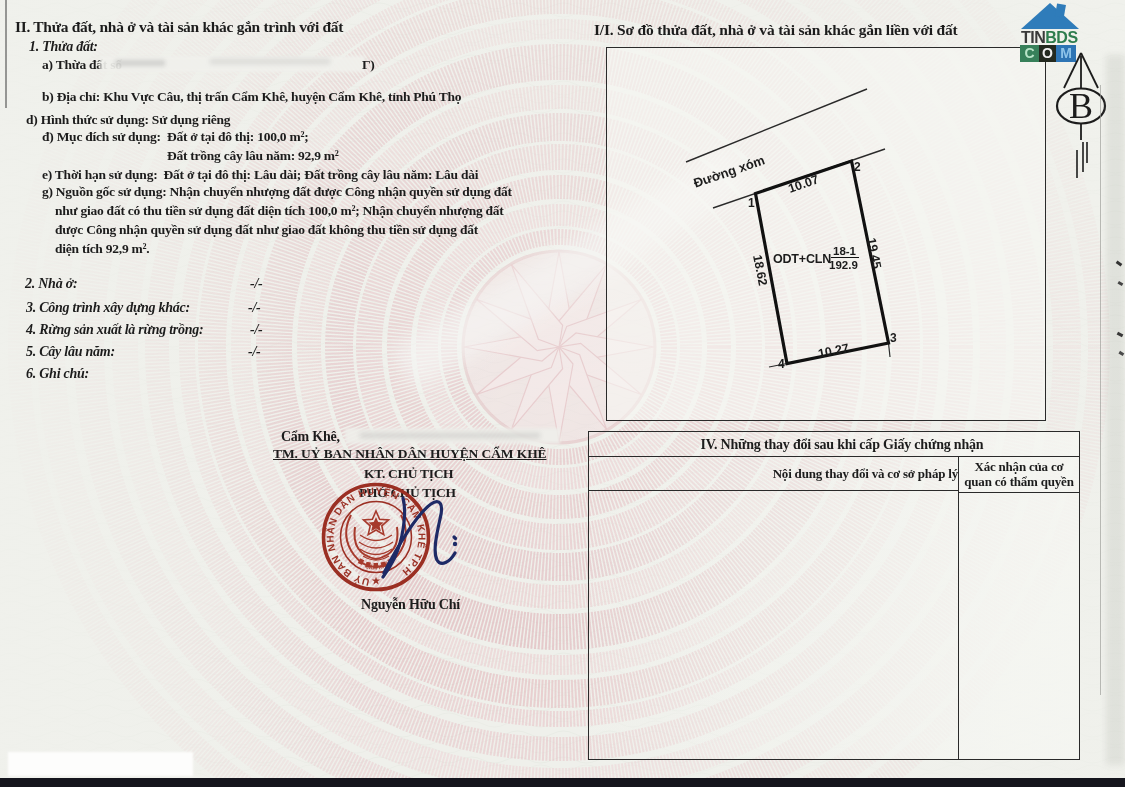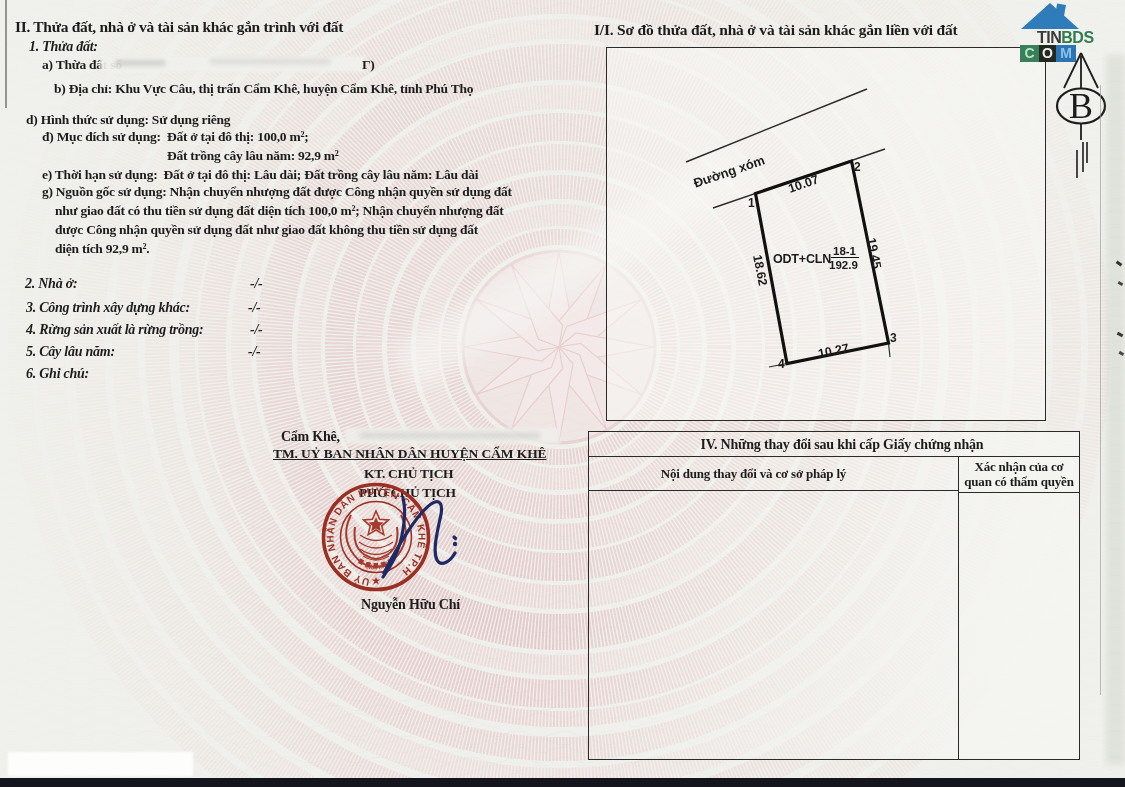--- a/index.html
+++ b/index.html
@@ -101,21 +101,21 @@
 <div class="t it" style="left:29px;top:39px;font-size:14px;">1. Thửa đất:</div>
 
 <div class="t" style="left:42px;top:56.5px;">a) Thừa đất số</div>
 
 <div class="abs" style="left:100px;top:56px;width:265px;height:16px;background:rgba(240,240,236,0.92);filter:blur(1.5px);"></div>
 <div class="abs" style="left:115px;top:60px;width:50px;height:6px;background:rgba(120,120,118,0.25);filter:blur(2px);"></div>
 <div class="abs" style="left:210px;top:59px;width:120px;height:5px;background:rgba(130,130,128,0.2);filter:blur(2.5px);"></div>
 
 <div class="t" style="left:362px;top:56.5px;">Γ)</div>
 
-<div class="t" style="left:42px;top:81px;margin-left:12px;">b) Địa chỉ: Khu Vực Câu, thị trấn Cẩm Khê, huyện Cẩm Khê, tỉnh Phú Thọ</div>
+<div class="t" style="left:42px;top:89px;">b) Địa chỉ: Khu Vực Câu, thị trấn Cẩm Khê, huyện Cẩm Khê, tỉnh Phú Thọ</div>
 
 
 <div class="t" style="left:26px;top:111.5px;">d) Hình thức sử dụng: Sử dụng riêng</div>
 
 <div class="t" style="left:42px;top:128.5px;">đ) Mục đích sử dụng:&nbsp; Đất ở tại đô thị: 100,0 m²;</div>
 
 <div class="t" style="left:167px;top:147.5px;">Đất trồng cây lâu năm: 92,9 m²</div>
 
 <div class="t" style="left:42px;top:166.5px;">e) Thời hạn sử dụng:&nbsp; Đất ở tại đô thị: Lâu dài; Đất trồng cây lâu năm: Lâu dài</div>
 
@@ -181,21 +181,21 @@
 
 <div class="t sans" style="left:829px;top:258.5px;font-size:11.5px;letter-spacing:0;">192.9</div>
 
 <div class="abs sans" style="left:1019px;top:2px;width:64px;height:62px;">
 
   <svg width="64" height="30" style="position:absolute;left:0;top:0;">
     <polygon points="31,1 2,27 60,27" fill="#2f7cba"></polygon>
     <rect x="37" y="2" width="9" height="13" fill="#2f7cba" transform="rotate(10 41 8)"></rect>
   </svg>
 
-  <div style="position:absolute;left:2px;top:27px;font-weight:bold;font-size:16px;letter-spacing:-0.5px;margin-left:16px;"><span style="color:#3a3a3a;">TIN</span><span style="color:#2e7d4e;">BDS</span></div>
+  <div style="position:absolute;left:2px;top:27px;font-weight:bold;font-size:16px;letter-spacing:-0.5px;"><span style="color:#3a3a3a;">TIN</span><span style="color:#2e7d4e;">BDS</span></div>
 
   <div style="position:absolute;left:1px;top:43px;display:flex;">
     <div style="width:19px;height:17px;background:#37805a;color:#b9e4c8;font-weight:bold;font-size:14px;text-align:center;line-height:17px;">C</div>
     <div style="width:17px;height:17px;background:#23291f;color:#f0f0f0;font-weight:bold;font-size:14px;text-align:center;line-height:17px;">O</div>
     <div style="width:20px;height:17px;background:#2d74b4;color:#8ec4ea;font-weight:bold;font-size:14px;text-align:center;line-height:17px;">M</div>
   </div>
 </div>
 
 <svg class="abs" style="left:1040px;top:48px;" width="85" height="135" viewBox="0 0 85 135">
   <line x1="41" y1="8" x2="41" y2="41" stroke="#1c1c1c" stroke-width="1.8"></line>
@@ -273,21 +273,21 @@
 </svg>
 
 <div class="t" style="left:361px;top:596.5px;font-size:14px;letter-spacing:-0.2px;">Nguyễn Hữu Chí</div>
 
 <div class="abs" style="left:588px;top:431px;width:490px;height:327px;border:1.6px solid #2a2a2a;background:linear-gradient(90deg, rgba(247,247,244,0.05), rgba(246,247,243,0.4) 55%, rgba(246,247,243,0.72) 85%);">
 
   <div style="position:absolute;left:0;top:0;width:100%;height:25px;border-bottom:1.4px solid #2a2a2a;text-align:center;font-weight:bold;font-size:14px;line-height:26px;letter-spacing:-0.2px;padding-left:16px;box-sizing:border-box;">IV. Những thay đổi sau khi cấp Giấy chứng nhận</div>
 
   <div style="position:absolute;left:368.5px;top:25px;width:1.4px;height:302px;background:#2a2a2a;"></div>
 
-  <div style="position:absolute;left:0;top:25px;width:369px;height:33px;border-bottom:1.4px solid #2a2a2a;font-weight:bold;font-size:13px;line-height:33px;text-align:center;text-indent:-40px;letter-spacing:-0.2px;">Nội dung thay đổi và cơ sở pháp lý</div>
+  <div style="position:absolute;left:0;top:25px;width:369px;height:33px;border-bottom:1.4px solid #2a2a2a;font-weight:bold;font-size:13px;line-height:33px;text-align:right;text-indent:-40px;letter-spacing:-0.2px;">Nội dung thay đổi và cơ sở pháp lý</div>
 
   <div style="position:absolute;left:370px;top:25px;width:120px;height:33px;border-bottom:1.4px solid #2a2a2a;text-align:center;font-weight:bold;font-size:13px;line-height:15px;padding-top:2px;letter-spacing:-0.2px;">Xác nhận của cơ<br>quan có thẩm quyền</div>
 </div>
 
 <div class="abs" style="left:1100px;top:85px;width:1.2px;height:610px;background:#9a9a96;opacity:0.65;"></div>
 
 <div class="abs" style="left:1106px;top:55px;width:19px;height:710px;background:rgba(170,173,165,0.22);filter:blur(3px);"></div>
 
 <div class="abs" style="left:1116px;top:262px;width:6px;height:3px;background:#333;transform:rotate(35deg);"></div>
 <div class="abs" style="left:1118px;top:282px;width:5px;height:2.6px;background:#444;transform:rotate(30deg);"></div>

